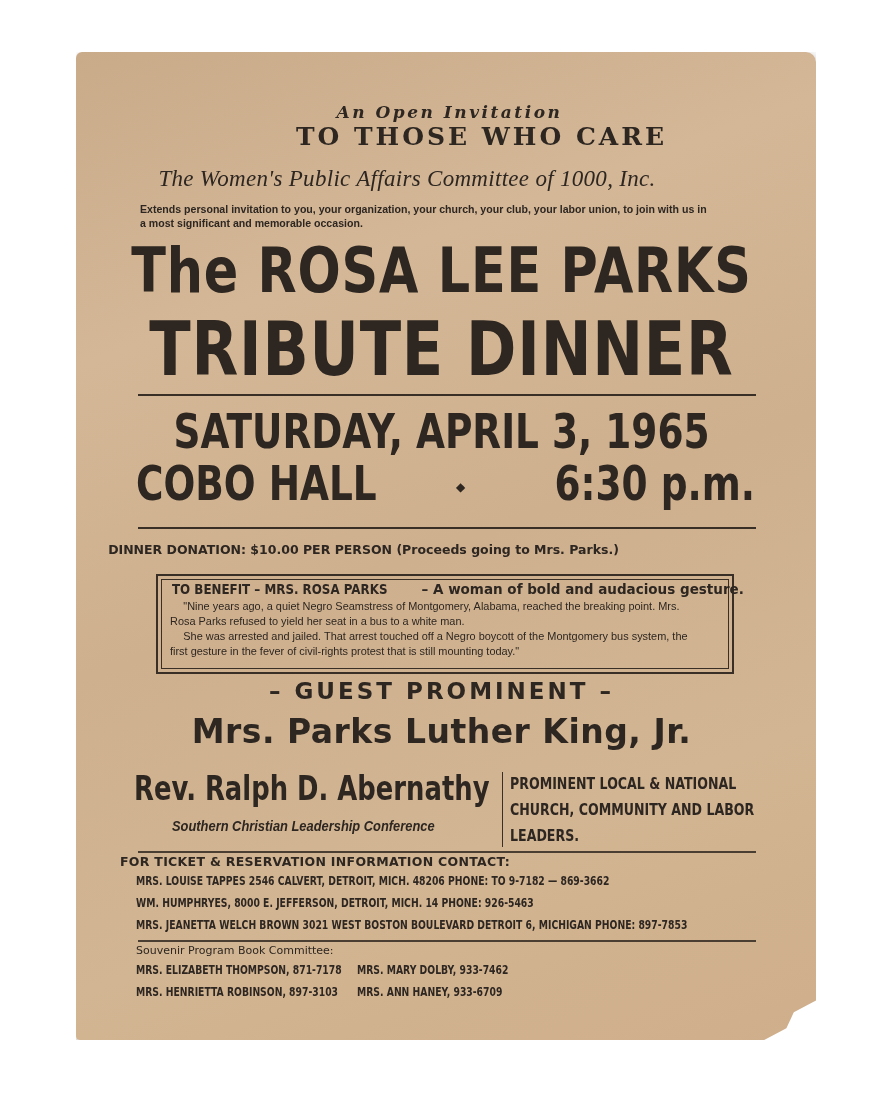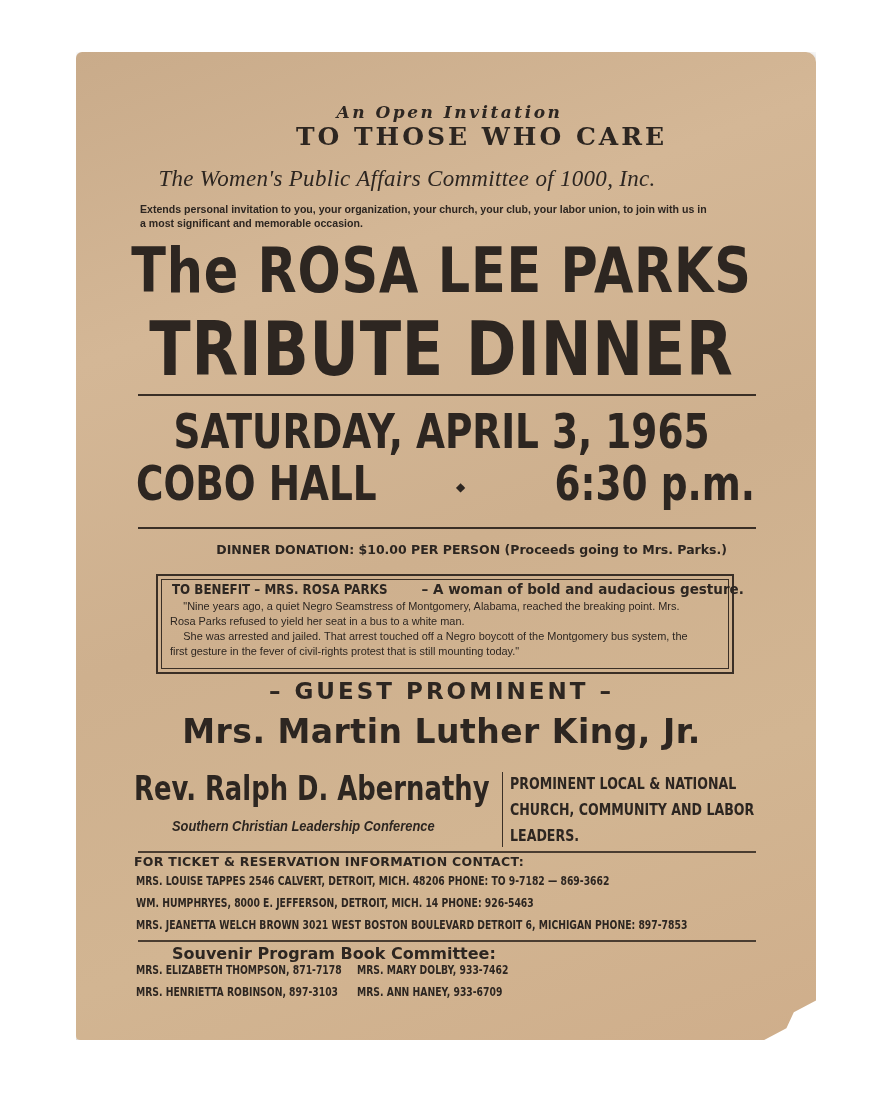--- a/index.html
+++ b/index.html
@@ -83,21 +83,21 @@
     .diamond {
       left: 456px; top: 480px; font-size: 12px;
     }
     .time {
       right: 128px; top: 455px;
       font-family: "DejaVu Sans", sans-serif; font-weight: bold;
       font-size: 48px; line-height: 56px;
       transform: scaleX(0.78); transform-origin: right;
     }
     .donation {
-      left: 0; width: 727px; top: 542px; text-align: right;
+      left: 0; width: 727px; top: 542px; text-align: center;
       font-family: "DejaVu Sans", sans-serif; font-weight: bold;
       font-size: 12.5px;
     }
 
     .benefit-box {
       position: absolute; left: 156px; top: 574px; width: 578px; height: 100px;
       border: 2px solid #3a2f26;
       box-sizing: border-box;
     }
     .benefit-inner {
@@ -146,32 +146,32 @@
     }
     .prominent {
       left: 510px; top: 771px; width: 260px; white-space: normal;
       font-family: "DejaVu Sans", sans-serif; font-weight: bold;
       font-size: 15px; line-height: 26px;
       transform: scaleX(0.84); transform-origin: left;
     }
     .prominent div { white-space: nowrap; }
 
     .contact-head {
-      left: 134px; top: 854px;
+      left: 120px; top: 854px;
       font-family: "DejaVu Sans", sans-serif; font-weight: bold; font-size: 12.5px;
       letter-spacing: 0.3px;
     }
     .contact-row {
       left: 136px;
       font-family: "DejaVu Sans", sans-serif; font-weight: bold; font-size: 12.5px;
       transform: scaleX(0.74); transform-origin: left;
     }
     .souvenir-head {
       left: 136px; top: 944px;
-      font-family: "DejaVu Sans", sans-serif; font-weight: bold; font-size: 16px; margin-left: 36px;
+      font-family: "DejaVu Sans", sans-serif; font-weight: normal; font-size: 11px;
     }
     .souv-item {
       font-family: "DejaVu Sans", sans-serif; font-weight: bold; font-size: 12.5px;
       transform: scaleX(0.74); transform-origin: left;
     }
   </style>
 </head>
 <body>
 
 <div class="paper"></div>
@@ -202,21 +202,21 @@
   </div>
   <div class="abs benefit-head">
     <span class="lead">TO BENEFIT – MRS. ROSA PARKS</span><span> – A woman of bold and audacious gesture.</span>
   </div>
   <div class="abs quote">
     <p class="indent">"Nine years ago, a quiet Negro Seamstress of Montgomery, Alabama, reached the breaking point. Mrs. Rosa Parks refused to yield her seat in a bus to a white  man.</p>
     <p class="indent">She was arrested and jailed. That arrest touched off  a Negro boycott of the Montgomery bus system, the first gesture in the fever of civil-rights protest that is still  mounting today."</p>
   </div>
 
   <div class="abs guest">– GUEST PROMINENT –</div>
-  <div class="abs mlk">Mrs. Martin Luther King, Jr.</div>
+  <div class="abs mlk">Mrs. Parks Luther King, Jr.</div>
 
   <div class="abs abernathy">Rev. Ralph D. Abernathy</div>
   <div class="abs sclc">Southern Christian Leadership Conference</div>
   <div class="vdivider"></div>
   <div class="abs prominent">
     <div>PROMINENT LOCAL &amp; NATIONAL</div>
     <div>CHURCH, COMMUNITY AND LABOR</div>
     <div>LEADERS.</div>
   </div>
 

